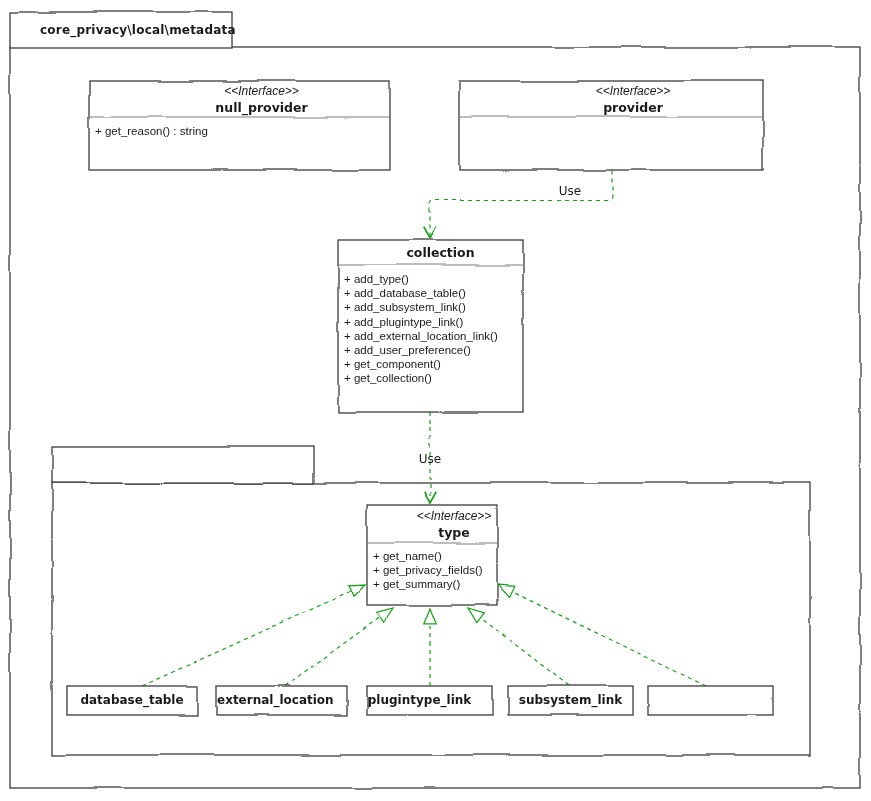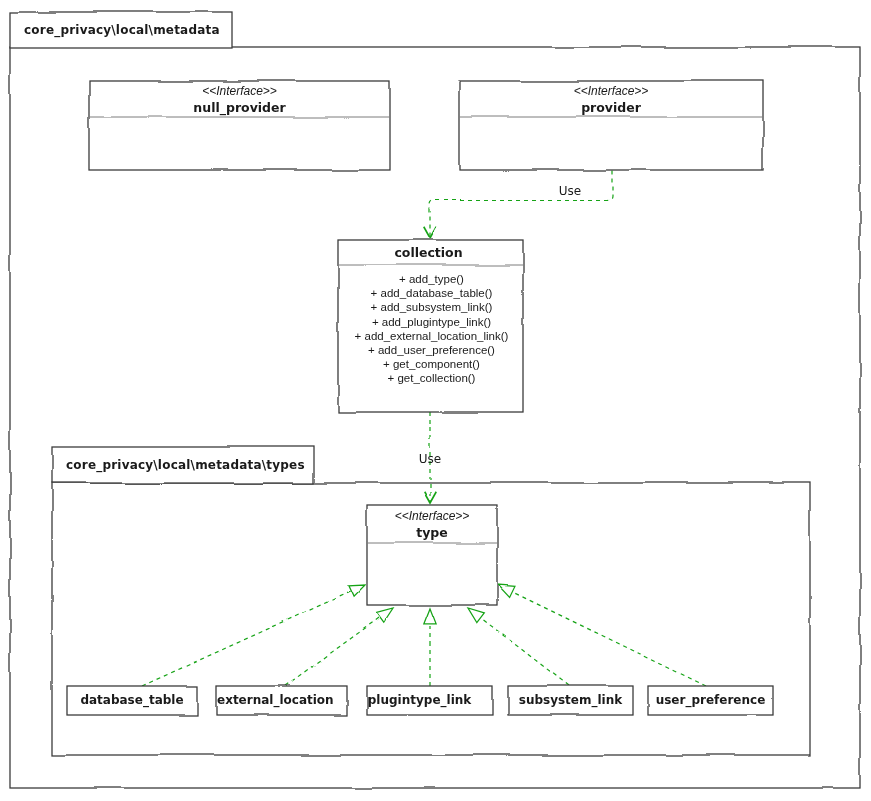--- a/index.html
+++ b/index.html
@@ -9,22 +9,22 @@
     --text:#1a1a1a;
     --bg:#ffffff;
   }
   html,body{margin:0;padding:0;background:var(--bg);}
   #canvas{
     position:relative;width:871px;height:801px;background:var(--bg);
     font-family:"DejaVu Sans",sans-serif;color:var(--text);overflow:hidden;
   }
   #shapes{position:absolute;left:0;top:0;}
   .txt{position:absolute;box-sizing:border-box;}
-  .tab-label{font-weight:bold;font-size:12px;letter-spacing:.2px;white-space:nowrap;padding-left:14px;}
-  .hdr{text-align:center;}
+  .tab-label{font-weight:bold;font-size:12px;letter-spacing:.2px;white-space:nowrap;padding-left:30px;}
+  .hdr{text-align:center;margin-left:22px;}
   .stereo{font-family:"Liberation Sans",sans-serif;font-style:italic;font-size:12px;line-height:15px;}
   .clsname{font-weight:bold;font-size:12.5px;line-height:17px;}
   .methods{font-family:"Liberation Sans",sans-serif;font-size:11.5px;}
   .m-line{height:14.2px;line-height:14.2px;white-space:nowrap;overflow:visible;}
   .use-label{font-size:12px;text-align:center;}
   .small-label{font-weight:bold;font-size:12px;text-align:center;white-space:nowrap;}
 </style>
 </head>
 <body>
 
@@ -72,53 +72,59 @@
       <line x1="367" y1="543" x2="497" y2="543" style="stroke:var(--divider)" stroke-width="1"></line>
       <rect x="67" y="686" width="131" height="29"></rect>
       <rect x="217" y="686" width="130" height="29"></rect>
       <rect x="367" y="686" width="125" height="29"></rect>
       <rect x="508" y="686" width="125" height="29"></rect>
       <rect x="648" y="686" width="125" height="29"></rect>
     </g>
   </svg>
 
   <div class="txt tab-label" style="left:10px;top:12px;width:222px;height:36px;line-height:36px;">core_privacy\local\metadata</div>
-  <div class="txt tab-label" style="left:52px;top:447px;width:262px;height:36px;line-height:36px;">core_privacy\local\metadata\types</div>
 
   <div class="txt hdr" style="left:89px;top:84px;width:301px;">
     <div class="stereo">&lt;&lt;Interface&gt;&gt;</div>
     <div class="clsname">null_provider</div>
   </div>
+  <div class="txt methods" style="left:95px;top:124px;width:290px;">
+      <div class="m-line">+ get_reason() : string</div>
+    </div>
 
   <div class="txt hdr" style="left:459px;top:84px;width:304px;">
     <div class="stereo">&lt;&lt;Interface&gt;&gt;</div>
     <div class="clsname">provider</div>
   </div>
 
-  <div class="txt hdr" style="left:336px;top:244px;width:185px;">
+  <div class="txt hdr" style="left:326px;top:244px;width:185px;">
     <div class="clsname">collection</div>
   </div>
-  <div class="txt methods" style="left:344px;top:272px;width:175px;text-align:center;">
+  <div class="txt methods" style="left:344px;top:272px;width:175px;">
       <div class="m-line">+ add_type()</div>
       <div class="m-line">+ add_database_table()</div>
       <div class="m-line">+ add_subsystem_link()</div>
       <div class="m-line">+ add_plugintype_link()</div>
       <div class="m-line">+ add_external_location_link()</div>
       <div class="m-line">+ add_user_preference()</div>
       <div class="m-line">+ get_component()</div>
       <div class="m-line">+ get_collection()</div>
     </div>
 
   <div class="txt hdr" style="left:367px;top:509px;width:130px;">
     <div class="stereo">&lt;&lt;Interface&gt;&gt;</div>
     <div class="clsname">type</div>
   </div>
+  <div class="txt methods" style="left:373px;top:549px;width:120px;">
+      <div class="m-line">+ get_name()</div>
+      <div class="m-line">+ get_privacy_fields()</div>
+      <div class="m-line">+ get_summary()</div>
+    </div>
 
   <div class="txt small-label" style="left:67px;top:686px;width:130px;height:29px;line-height:29px;">database_table</div>
   <div class="txt small-label" style="left:217px;top:686px;width:116px;height:29px;line-height:29px;">external_location</div>
   <div class="txt small-label" style="left:367px;top:686px;width:105px;height:29px;line-height:29px;">plugintype_link</div>
   <div class="txt small-label" style="left:508px;top:686px;width:125px;height:29px;line-height:29px;">subsystem_link</div>
-  <div class="txt small-label" style="left:648px;top:686px;width:125px;height:29px;line-height:29px;">user_preference</div>
 
   <div class="txt use-label" style="left:548px;top:184px;width:44px;">Use</div>
   <div class="txt use-label" style="left:408px;top:452px;width:44px;">Use</div>
 
 </div>
 
 </body></html>

